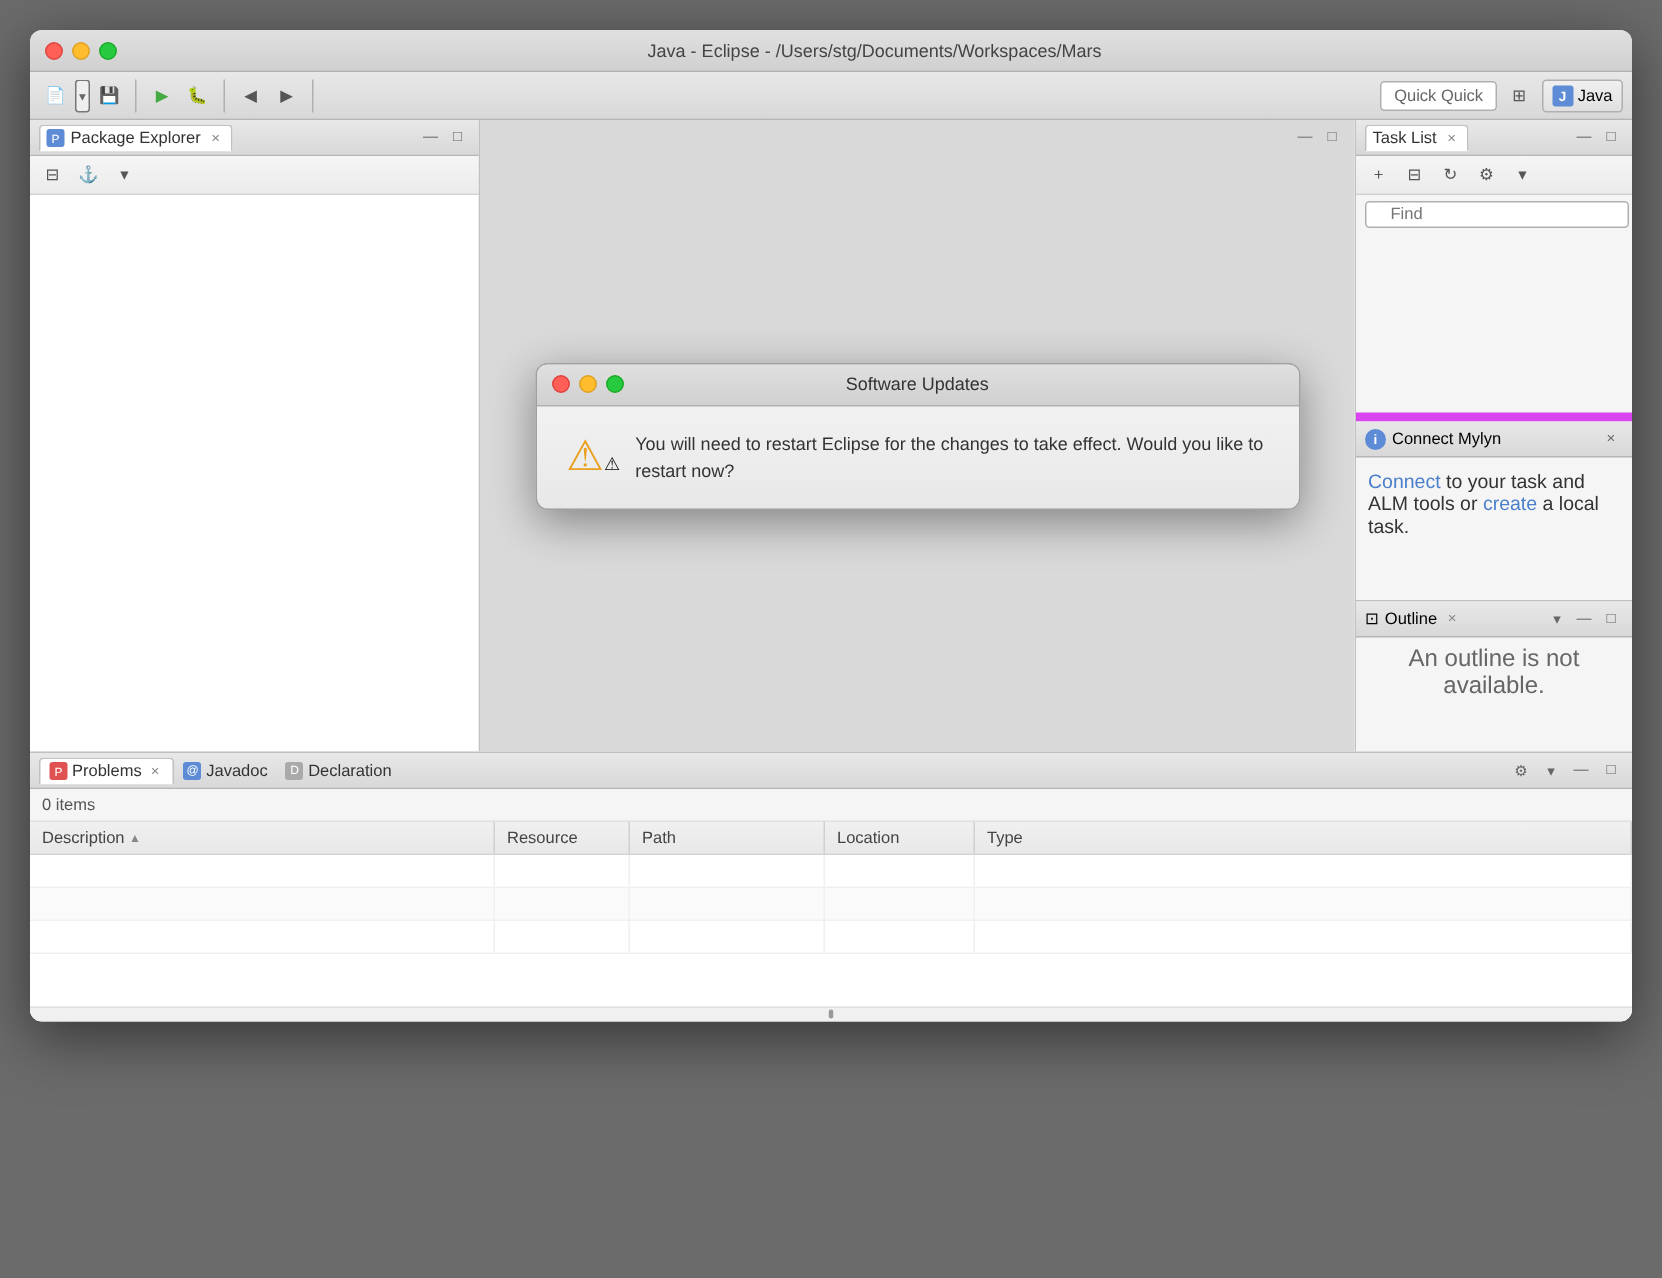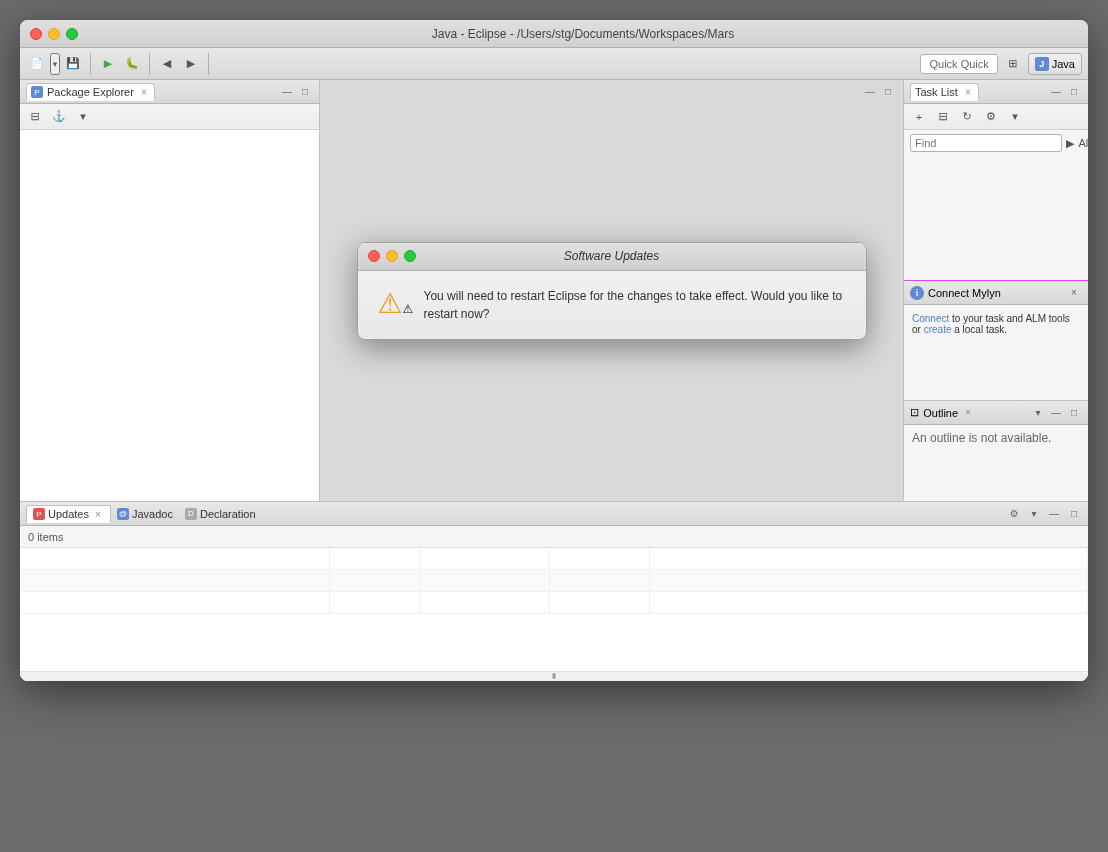--- a/index.html
+++ b/index.html
@@ -248,37 +248,37 @@
       background: #f5f5f5;
       border-left: 1px solid #c0c0c0;
       display: flex;
       flex-direction: column;
       flex-shrink: 0;
     }
     .right-top {
       flex: 1;
       display: flex;
       flex-direction: column;
-      border-bottom: 1px solid #d946ef;
+      border-bottom: 6px solid #d946ef;
     }
     .right-middle {
       height: 120px;
       display: flex;
       flex-direction: column;
       border-bottom: 1px solid #c0c0c0;
     }
     .right-bottom {
       height: 100px;
       display: flex;
       flex-direction: column;
     }
 
     .connect-mylyn {
       padding: 8px;
-      font-size: 10px;
+      font-size: 13px;
       color: #333;
     }
     .info-icon {
       width: 14px;
       height: 14px;
       border-radius: 50%;
       background: #5e8bd5;
       color: white;
       display: flex;
       align-items: center;
@@ -291,28 +291,29 @@
       display: flex;
       align-items: center;
       padding: 4px 6px;
       gap: 4px;
     }
     .task-find-input {
       flex: 1;
       border: 1px solid #b0b0b0;
       border-radius: 3px;
       height: 18px;
-      padding: 0 4px;
+      padding: 0 16px;
       font-size: 11px;
     }
 
     .outline-text {
       padding: 6px 8px;
-      font-size: 12px;
+      font-size: 16px;
       color: #666;
+      text-align: center;
     }
 
     
     .bottom-panel {
       background: white;
       border-top: 1px solid #c0c0c0;
       height: 180px;
       display: flex;
       flex-direction: column;
       flex-shrink: 0;
@@ -448,21 +449,20 @@
     .dialog-traffic-lights {
       position: absolute;
       left: 10px;
       display: flex;
       gap: 6px;
     }
     .dialog-title {
       font-size: 12px;
       font-weight: 500;
       color: #333;
-      font-style: italic;
     }
     .dialog-content {
       padding: 16px 20px;
       display: flex;
       align-items: flex-start;
       gap: 14px;
     }
     .dialog-message {
       font-size: 12px;
       color: #333;
@@ -698,21 +698,21 @@
           <span>An outline is not available.</span>
         </div>
       </div>
     </div>
   </div>
 
   <div class="bottom-panel">
     <div class="bottom-tab-bar">
       <div class="bottom-tab active">
         <div class="bottom-tab-icon problems-icon">P</div>
-        <span>Updates</span>
+        <span>Problems</span>
         <button class="close-btn">×</button>
       </div>
       <div class="bottom-tab">
         <div class="bottom-tab-icon javadoc-icon">@</div>
         <span>Javadoc</span>
       </div>
       <div class="bottom-tab">
         <div class="bottom-tab-icon declaration-icon">D</div>
         <span>Declaration</span>
       </div>
@@ -721,20 +721,38 @@
         <span class="panel-ctrl-btn">▾</span>
         <span class="panel-ctrl-btn">—</span>
         <span class="panel-ctrl-btn">□</span>
       </div>
     </div>
 
     <div class="bottom-toolbar">
       <span class="items-count">0 items</span>
     </div>
 
+    <div class="bottom-table-header">
+      <div class="col-header">
+        <span>Description</span>
+        <span class="col-sort-icon">▲</span>
+      </div>
+      <div class="col-header">
+        <span>Resource</span>
+      </div>
+      <div class="col-header">
+        <span>Path</span>
+      </div>
+      <div class="col-header">
+        <span>Location</span>
+      </div>
+      <div class="col-header">
+        <span>Type</span>
+      </div>
+    </div>
 
     <div class="bottom-table-body">
       <div class="table-row">
         <div class="table-cell"></div>
         <div class="table-cell"></div>
         <div class="table-cell"></div>
         <div class="table-cell"></div>
         <div class="table-cell"></div>
       </div>
       <div class="table-row">

